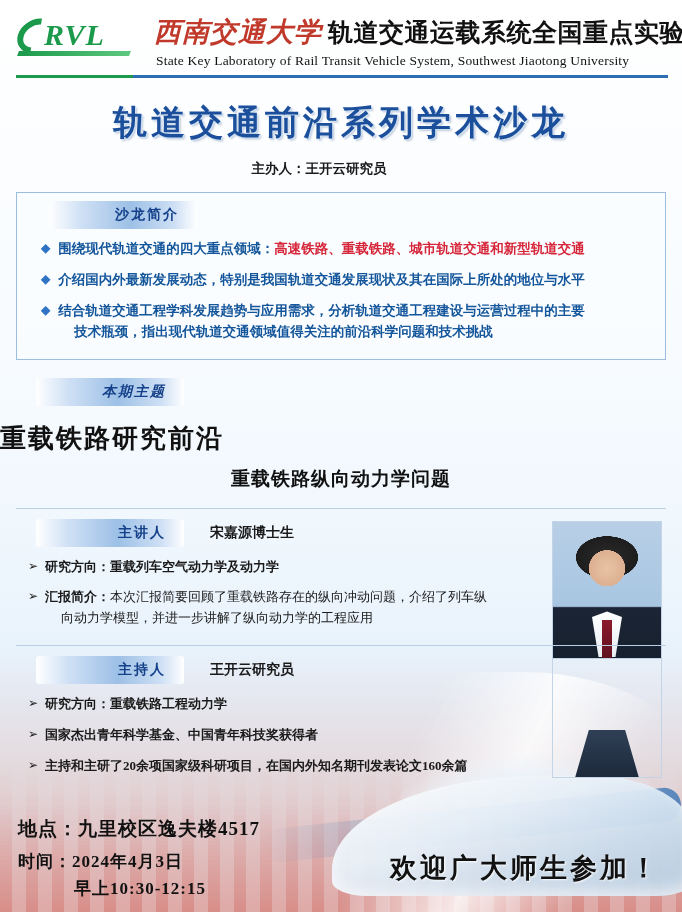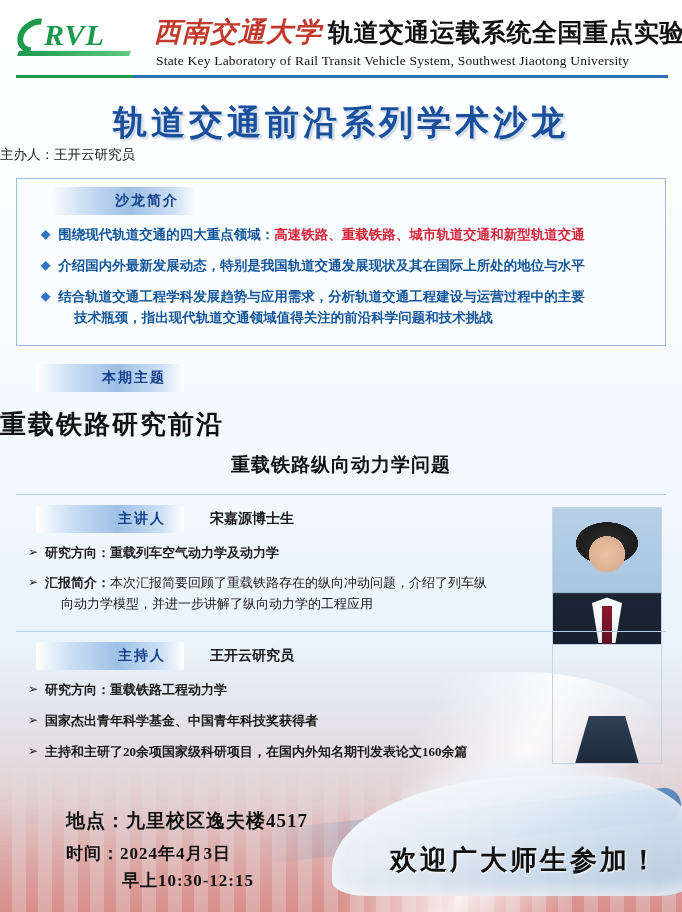--- a/index.html
+++ b/index.html
@@ -115,22 +115,22 @@
   .main-title {
     position:relative; z-index:3;
     text-align:center; margin-top:22px;
     font-family:"Liberation Serif", serif;
     font-size:34px; font-weight:bold; letter-spacing:4px;
     color:#1b4f9c;
     text-shadow: 1px 1px 0 #cfe0f2, 2px 2px 2px rgba(20,60,120,.25);
   }
   .host-line {
     position:relative; z-index:3;
-    text-align:left; padding-right:44px; 
-    font-size:13.5px; color:#1a1a1a; font-weight:normal;
+    text-align:center; padding-right:44px; margin-top:14px;
+    font-size:13.5px; color:#1a1a1a; font-weight:bold;
     font-family:"Liberation Serif", serif;
   }
 
   
   .ribbon {
     display:inline-block;
     min-width:148px; text-align:right;
     padding:5px 18px;
     font-size:14px; font-weight:bold; color:#15418a;
     font-family:"Liberation Serif", serif;
@@ -156,21 +156,21 @@
     color:#14569b; font-weight:bold;
   }
   .diamond {
     color:#2f73c4; font-size:12px; line-height:1.6; flex:0 0 auto;
   }
   .bullet-text { flex:1 1 auto; }
   .hl-red { color:#d6263a; }
   .indent2 { display:block; margin-left:16px; }
 
   
-  .topic-ribbon-wrap { position:relative; z-index:3; margin: 18px 0 15px 36px; }
+  .topic-ribbon-wrap { position:relative; z-index:3; margin: 18px 0 15px 36px; font-style: italic; }
   .topic-main {
     position:relative; z-index:3;
     margin-top:14px;
     font-family:"Liberation Serif", serif;
     font-size:26px; font-weight:bold; color:#111;
     letter-spacing:2px;
   }
   .topic-sub {
     position:relative; z-index:3;
     text-align:center; margin-top:10px;
@@ -241,23 +241,22 @@
     position:relative;
   }
   .ph-host:after {
     content:""; position:absolute; left:8%; bottom:0; width:84%; height:40%;
     background: linear-gradient(to bottom,#2f3f55,#1d2a3c);
     clip-path: polygon(30% 0,70% 0,85% 100%,15% 100%);
   }
 
   
   .footer {
-    position:absolute; left:0; right:0; bottom:8px; z-index:5;
+    position:absolute; left:0; right:0; bottom:0; z-index:5;
     padding: 0 16px 10px 16px;
-    margin-left: 48px;
   }
   .footer-left {
     position:absolute; left:18px; bottom:12px;
     font-family:"Liberation Serif", serif;
     color:#111;
   }
   .f-place {
     font-size:19px; font-weight:bold; letter-spacing:1px; margin-bottom:8px;
   }
   .f-time-row { font-size:17px; font-weight:bold; letter-spacing:1px; }

